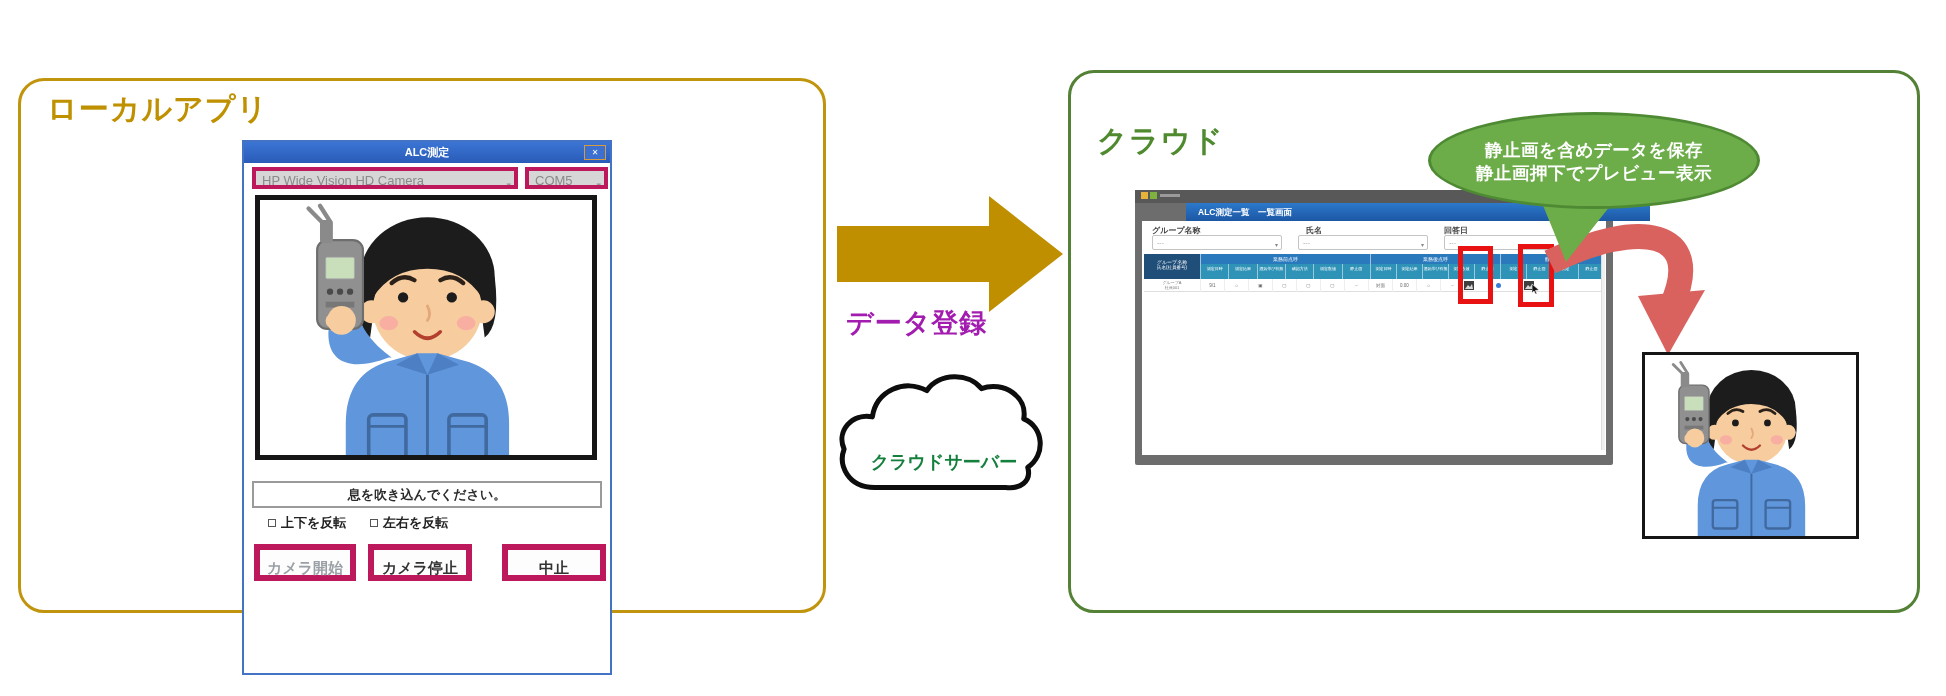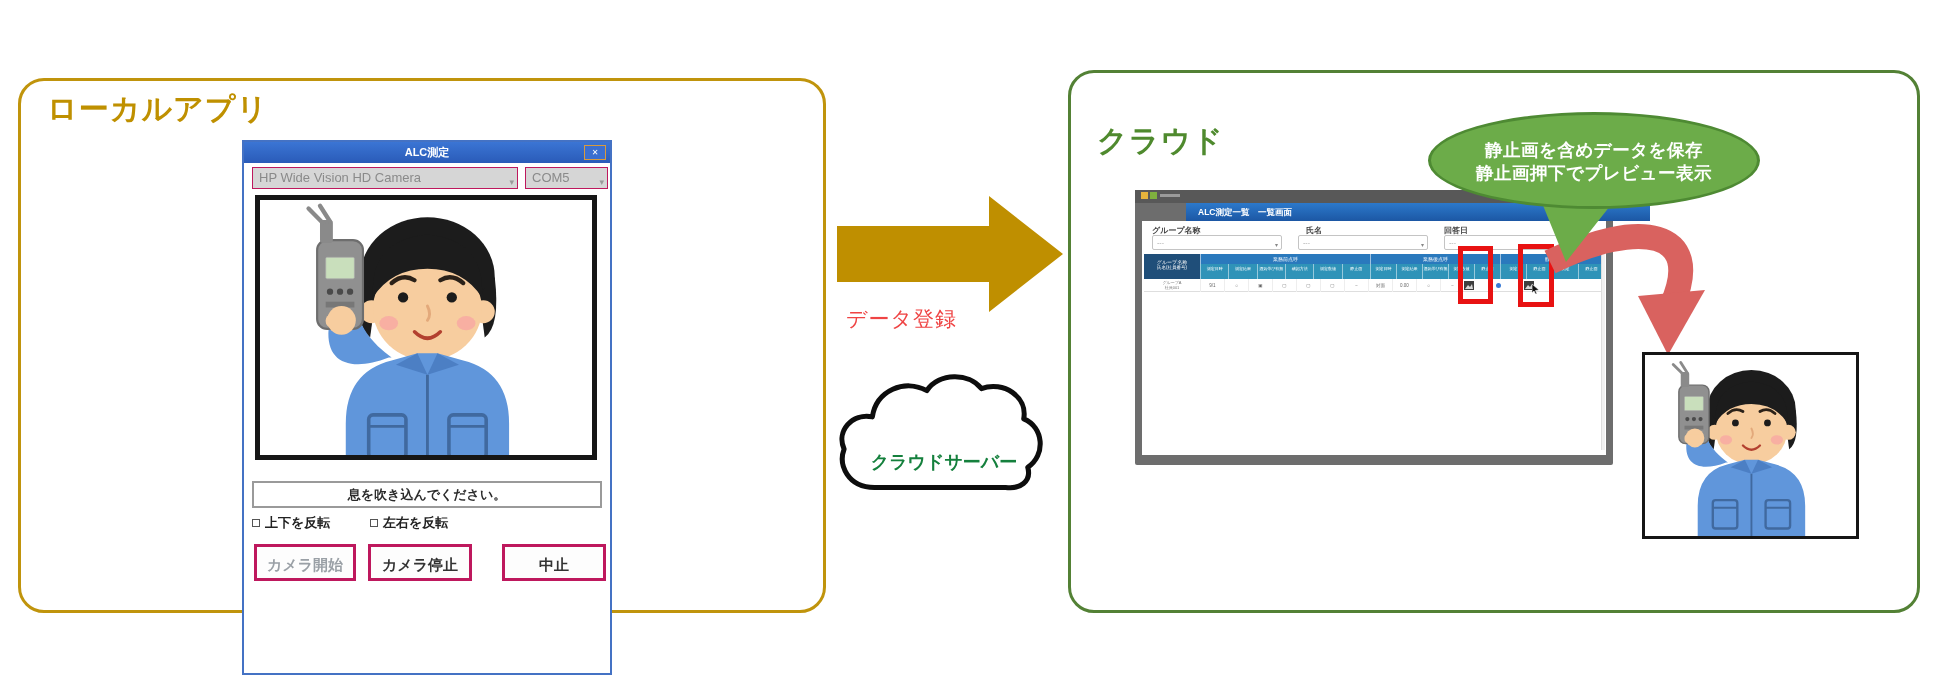--- a/index.html
+++ b/index.html
@@ -12,31 +12,31 @@
   .green-box { left:1068px; top:70px; width:852px; height:543px; border:3px solid #538135; border-radius:26px; }
   .box-label { font-size:30px; font-weight:bold; letter-spacing:1px; }
   .gold-text { color:#BF9000; }
   .green-text { color:#4F8A2E; }
 
   
   .app-window { left:242px; top:140px; width:370px; height:535px; border:2px solid #4472C4; background:#fff; }
   .app-titlebar { position:absolute; left:0; top:0; right:0; height:21px; background:linear-gradient(#3B75D4,#2A5BB8); }
   .app-title { position:absolute; left:0; right:0; top:3px; text-align:center; color:#fff; font-size:11px; font-weight:bold; }
   .app-close { position:absolute; right:4px; top:3px; width:22px; height:15px; background:#3B6FD0; border:1px solid #D89A3C; color:#fff; font-size:8px; line-height:13px; text-align:center; }
-  .combo { position:absolute; height:22px; background:#D6D6D6; border:1px solid #be185d; color:#8A8A8A; font-size:13px; line-height:20px; padding-left:6px; overflow:hidden; white-space:nowrap; }
+  .combo { position:absolute; height:22px; background:#D6D6D6; border:4px solid #be185d; color:#8A8A8A; font-size:13px; line-height:20px; padding-left:6px; overflow:hidden; white-space:nowrap; }
   .combo .caret { position:absolute; right:3px; top:4px; font-size:9px; color:#999; }
   .camera-view { position:absolute; left:11px; top:53px; width:342px; height:265px; border:5px solid #161616; background:#fff; overflow:hidden; }
   .msg-box { position:absolute; left:8px; top:339px; width:350px; height:27px; border:2px solid #9a9a9a; background:#fff; text-align:center; font-size:13px; font-weight:bold; color:#2b2b2b; line-height:24px; }
   .chk-row { position:absolute; top:372px; height:18px; font-size:13px; font-weight:bold; color:#222; }
   .cb { display:inline-block; width:8px; height:8px; border:1px solid #555; background:#fff; margin-right:5px; }
-  .app-btn { position:absolute; top:402px; height:37px; background:#FDFDFD; border:3px solid #be185d; text-align:center; font-size:15px; font-weight:bold; line-height:35px; color:#333; }
+  .app-btn { position:absolute; top:402px; height:37px; background:#FDFDFD; border:6px solid #be185d; text-align:center; font-size:15px; font-weight:bold; line-height:35px; color:#333; }
   .app-btn.disabled { color:#9aa0a6; }
 
   
-  .flow-label { font-size:21px; font-weight:normal; color:#ef4444; letter-spacing:1px; }
+  .flow-label { font-size:27px; font-weight:bold; color:#a21caf; letter-spacing:1px; }
   .cloud-label { width:220px; text-align:center; font-size:18px; font-weight:bold; color:#15803d; }
 
   
   .webapp { left:1135px; top:190px; width:478px; height:275px; background:#6D6D6D; border-radius:2px; }
   .wa-minibar { position:absolute; left:0; top:0; right:0; height:13px; background:#585858; }
   .wa-screen { position:absolute; left:7px; top:31px; width:464px; height:234px; background:#fff; overflow:hidden; }
   .wa-blueband { position:absolute; left:7px; top:13px; width:464px; height:18px; background:linear-gradient(#2C79CB,#1C57A4); color:#fff; font-size:8.5px; font-weight:bold; line-height:18px; padding-left:12px;margin-left:44px; }
   .wa-filter-label { position:absolute; top:4px; font-size:8px; color:#444; font-weight:bold; }
   .wa-select { position:absolute; top:14px; width:130px; height:15px; border:1px solid #c4c4c4; border-radius:2px; background:#fff; font-size:7px; color:#aaa; line-height:13px; padding-left:4px; }
   .wa-select .caret { position:absolute; right:3px; top:3px; font-size:6px; color:#888; }
@@ -124,21 +124,21 @@
     </div>
 
     <div class="camera-view">
       <svg width="332" height="255" viewBox="14 6 172 178" preserveAspectRatio="xMidYMid meet">
         <use href="#g-person"></use>
       </svg>
     </div>
 
     <div class="msg-box">息を吹き込んでください。</div>
 
-    <div class="chk-row" style="left:8px;">
+    <div class="chk-row" style="left:24px;">
       <span class="cb"></span><span>上下を反転</span>
     </div>
     <div class="chk-row" style="left:126px;">
       <span class="cb"></span><span>左右を反転</span>
     </div>
 
     <div class="app-btn disabled" style="left:10px; width:102px;">カメラ開始</div>
     <div class="app-btn" style="left:124px; width:104px;">カメラ停止</div>
     <div class="app-btn" style="left:258px; width:104px;">中止</div>
   </div>

